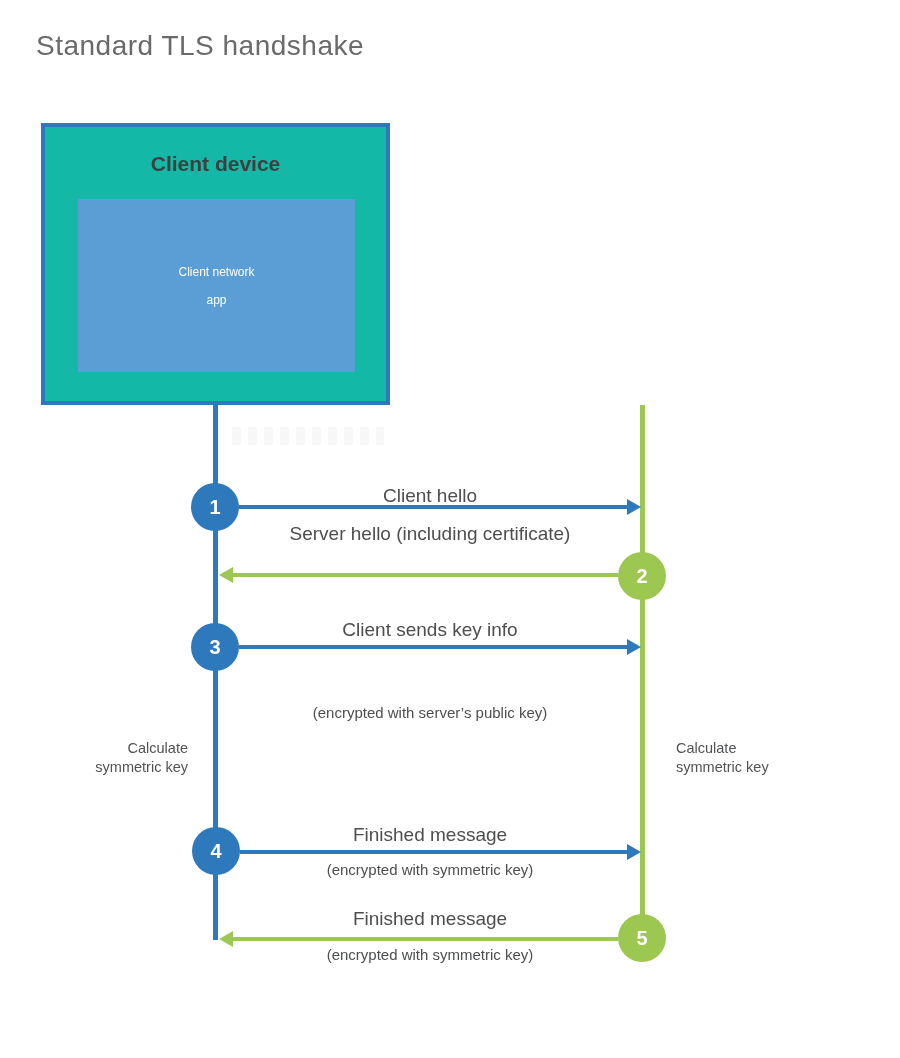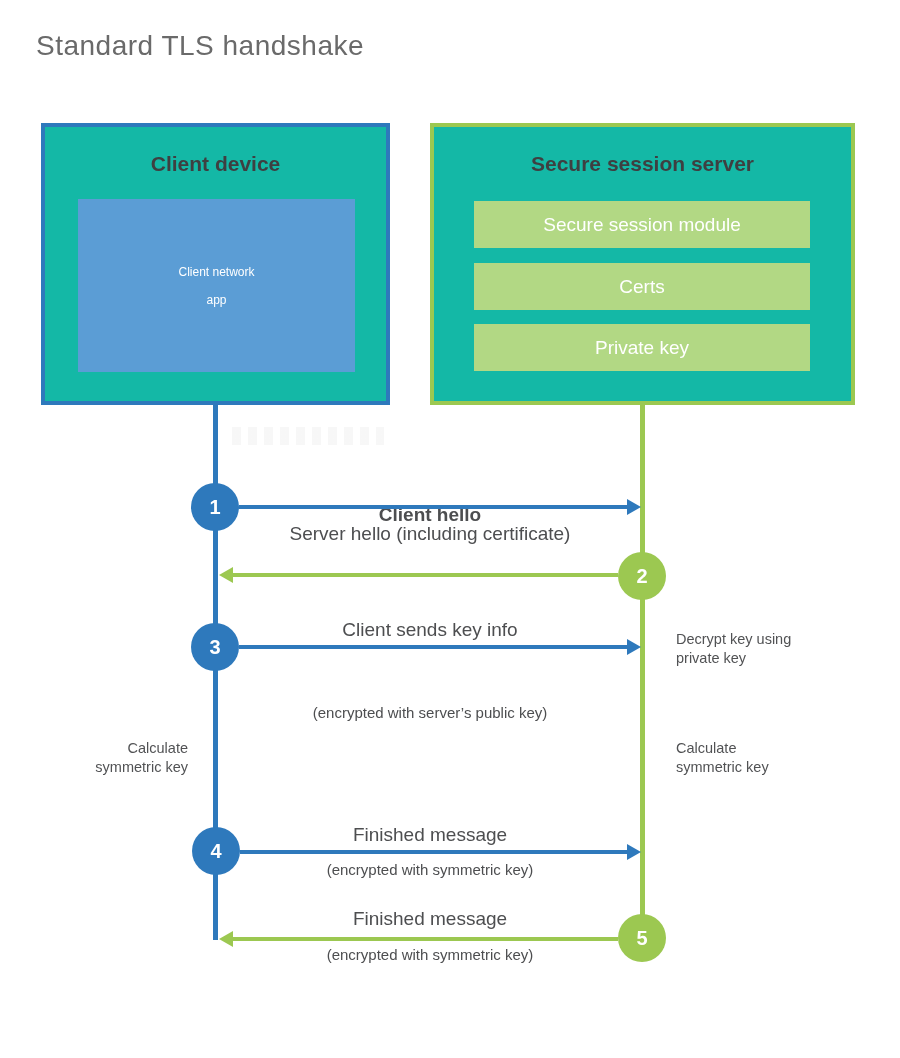--- a/index.html
+++ b/index.html
@@ -83,21 +83,21 @@
 
   
   .msg-label {
     left:228px; width:404px; text-align:center;
     font-size:19px; line-height:24px; color:var(--label,#4d4e50);
   }
   .msg-sub {
     left:228px; width:404px; text-align:center;
     font-size:15px; line-height:20px; color:var(--label,#4d4e50);
   }
-  #label-1 { top:503px;font-weight:bold; }
+  #label-1 { top:484px; }
   #label-2 { top:522px; }
   #label-3 { top:618px; } #sub-3 { top:655px;margin-top:48px; }
   #label-4 { top:823px; } #sub-4 { top:860px; }
   #label-5 { top:907px; } #sub-5 { top:945px; }
 
   
   .side-note {
     font-size:14.5px; line-height:19px; color:var(--note,#515254);
     white-space:pre-line;
   }
@@ -111,45 +111,37 @@
 <div id="canvas">
 
   <div class="abs" id="diagram-title">Standard TLS handshake</div>
 
   <div class="abs actor-box" id="client-box">
     <div class="actor-heading">Client device</div>
     <div id="client-app">Client network
 app</div>
   </div>
 
-  <div class="abs actor-box" id="server-box">
-    <div class="actor-heading">Secure session server</div>
-    <div class="server-bar" id="server-bar-0">Secure session module</div>
-    <div class="server-bar" id="server-bar-1">Certs</div>
-    <div class="server-bar" id="server-bar-2">Private key</div>
-  </div>
 
   <div class="abs lifeline" id="client-lifeline"></div>
   <div class="abs lifeline" id="server-lifeline"></div>
   <div class="abs" id="faint-artifact"></div>
 
   <div class="abs msg-label" id="label-1">Client hello</div>
   <div class="abs arrow blue to-right" id="arrow-1"></div>
   <div class="abs badge blue" id="badge-1">1</div>
 
   <div class="abs msg-label" id="label-2">Server hello (including certificate)</div>
   <div class="abs arrow green to-left" id="arrow-2"></div>
   <div class="abs badge green" id="badge-2">2</div>
 
   <div class="abs msg-label" id="label-3">Client sends key info</div>
   <div class="abs arrow blue to-right" id="arrow-3"></div>
   <div class="abs msg-sub" id="sub-3">(encrypted with server’s public key)</div>
   <div class="abs badge blue" id="badge-3">3</div>
-  <div class="abs side-note" id="note-decrypt">Decrypt key using
-private key</div>
 
   <div class="abs side-note" id="note-calc-left">Calculate
 symmetric key</div>
   <div class="abs side-note" id="note-calc-right">Calculate
 symmetric key</div>
 
   <div class="abs msg-label" id="label-4">Finished message</div>
   <div class="abs arrow blue to-right" id="arrow-4"></div>
   <div class="abs msg-sub" id="sub-4">(encrypted with symmetric key)</div>
   <div class="abs badge blue" id="badge-4">4</div>

